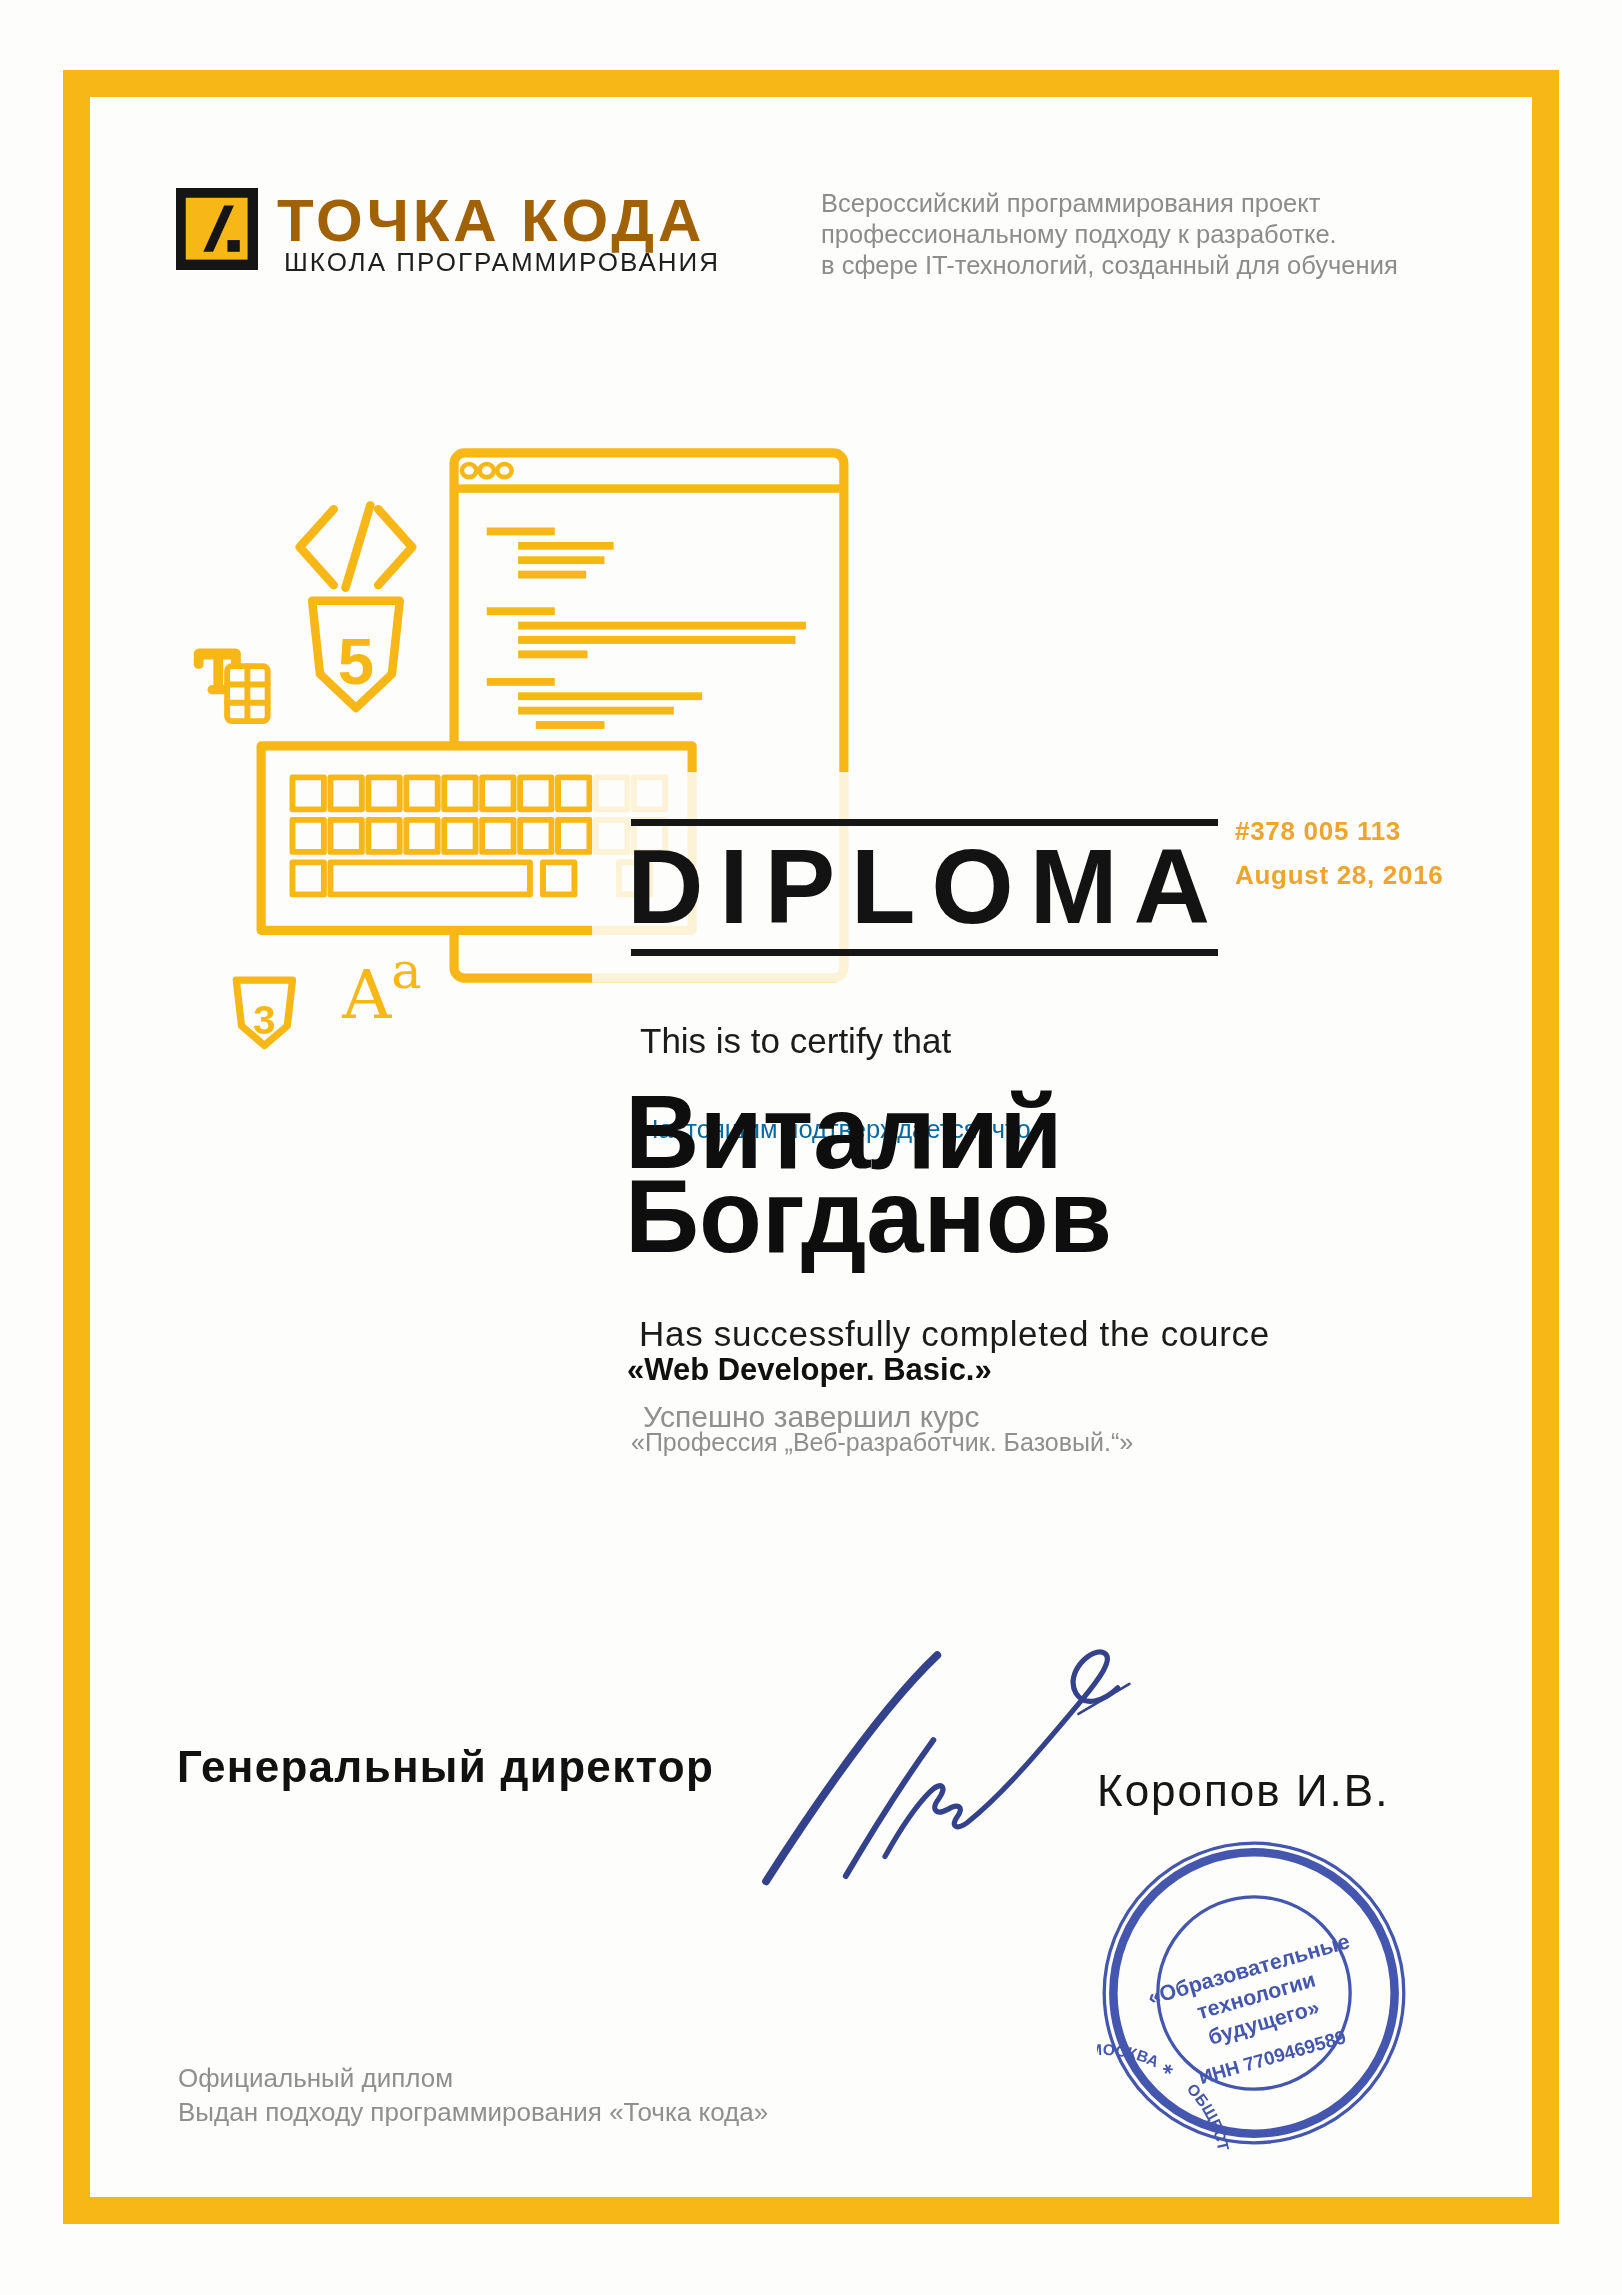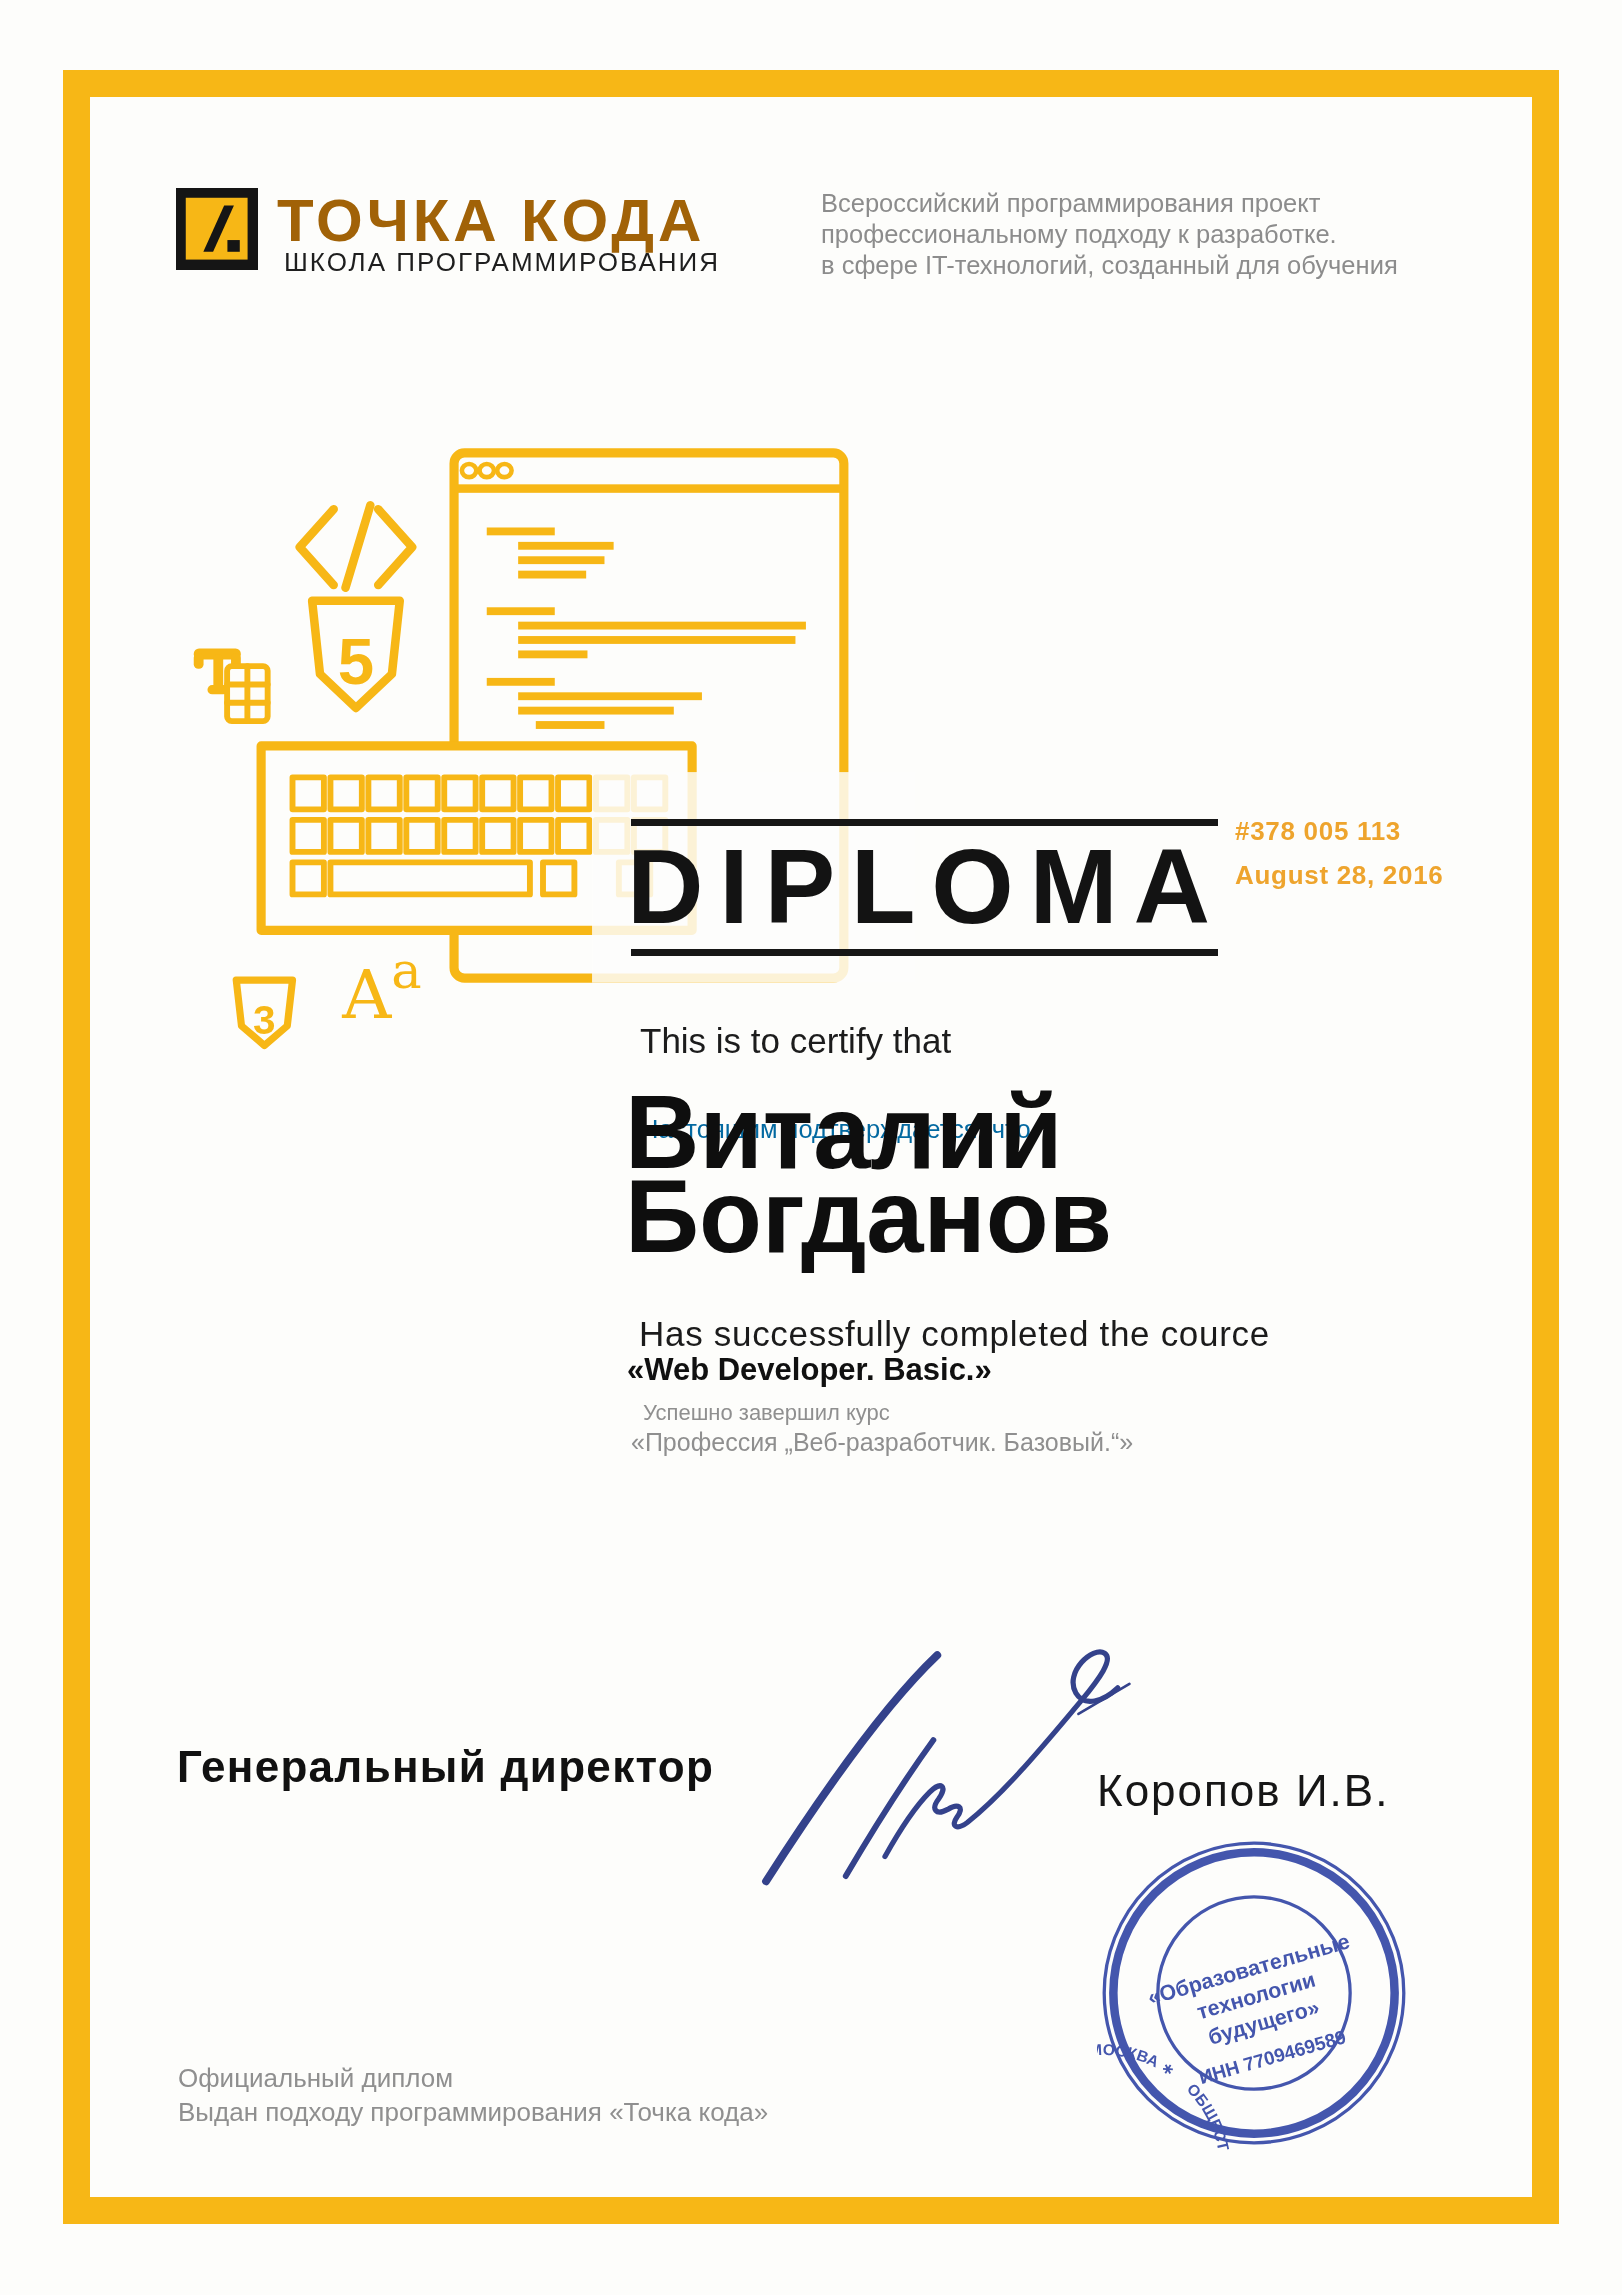--- a/index.html
+++ b/index.html
@@ -20,21 +20,21 @@
   .about{left:821px;top:188px;font-size:25.5px;line-height:31px;color:#8c8c8c;white-space:nowrap;}
   
   .rule{background:#161616;height:7.2px;width:587px;left:631px;}
   .diploma-title{left:627px;top:826px;font-size:106px;font-weight:700;letter-spacing:15.7px;color:#131313;white-space:nowrap;}
   .meta{left:1235px;font-size:26px;font-weight:700;color:#EEA42D;letter-spacing:0.7px;white-space:nowrap;}
   .certify-en{left:640px;top:1021px;font-size:35px;color:#1c1c1c;white-space:nowrap;}
   .certify-ru{left:640px;top:1115px;font-size:25.5px;color:#0369a1;white-space:nowrap;}
   .name{left:625px;top:1091px;font-size:103px;font-weight:700;line-height:84px;color:#0e0e0e;white-space:nowrap;}
   .course-en{left:639px;top:1314px;font-size:35px;letter-spacing:0.7px;color:#1b1b1b;white-space:nowrap;}
   .course-title{left:627px;top:1352px;font-size:31px;font-weight:700;color:#101010;white-space:nowrap;}
-  .course-ru1{left:643px;top:1400px;font-size:22px;color:#8f8f8f;white-space:nowrap;}
+  .course-ru1{left:643px;top:1400px;font-size:30px;color:#8f8f8f;white-space:nowrap;}
   .course-ru2{left:631px;top:1428px;font-size:25px;color:#8f8f8f;white-space:nowrap;}
   .director{left:177px;top:1742px;font-size:44px;font-weight:700;letter-spacing:1.3px;color:#111;white-space:nowrap;}
   .person{left:1097px;top:1745px;font-size:44px;font-weight:400;letter-spacing:2px;color:#161616;white-space:nowrap;margin-top:21px;}
   .footer-note{left:178px;top:2061px;font-size:26px;line-height:34px;color:#8f8f8f;white-space:nowrap;}
 </style>
 </head>
 <body>
 
 <div id="frame" class="abs"></div>
 

